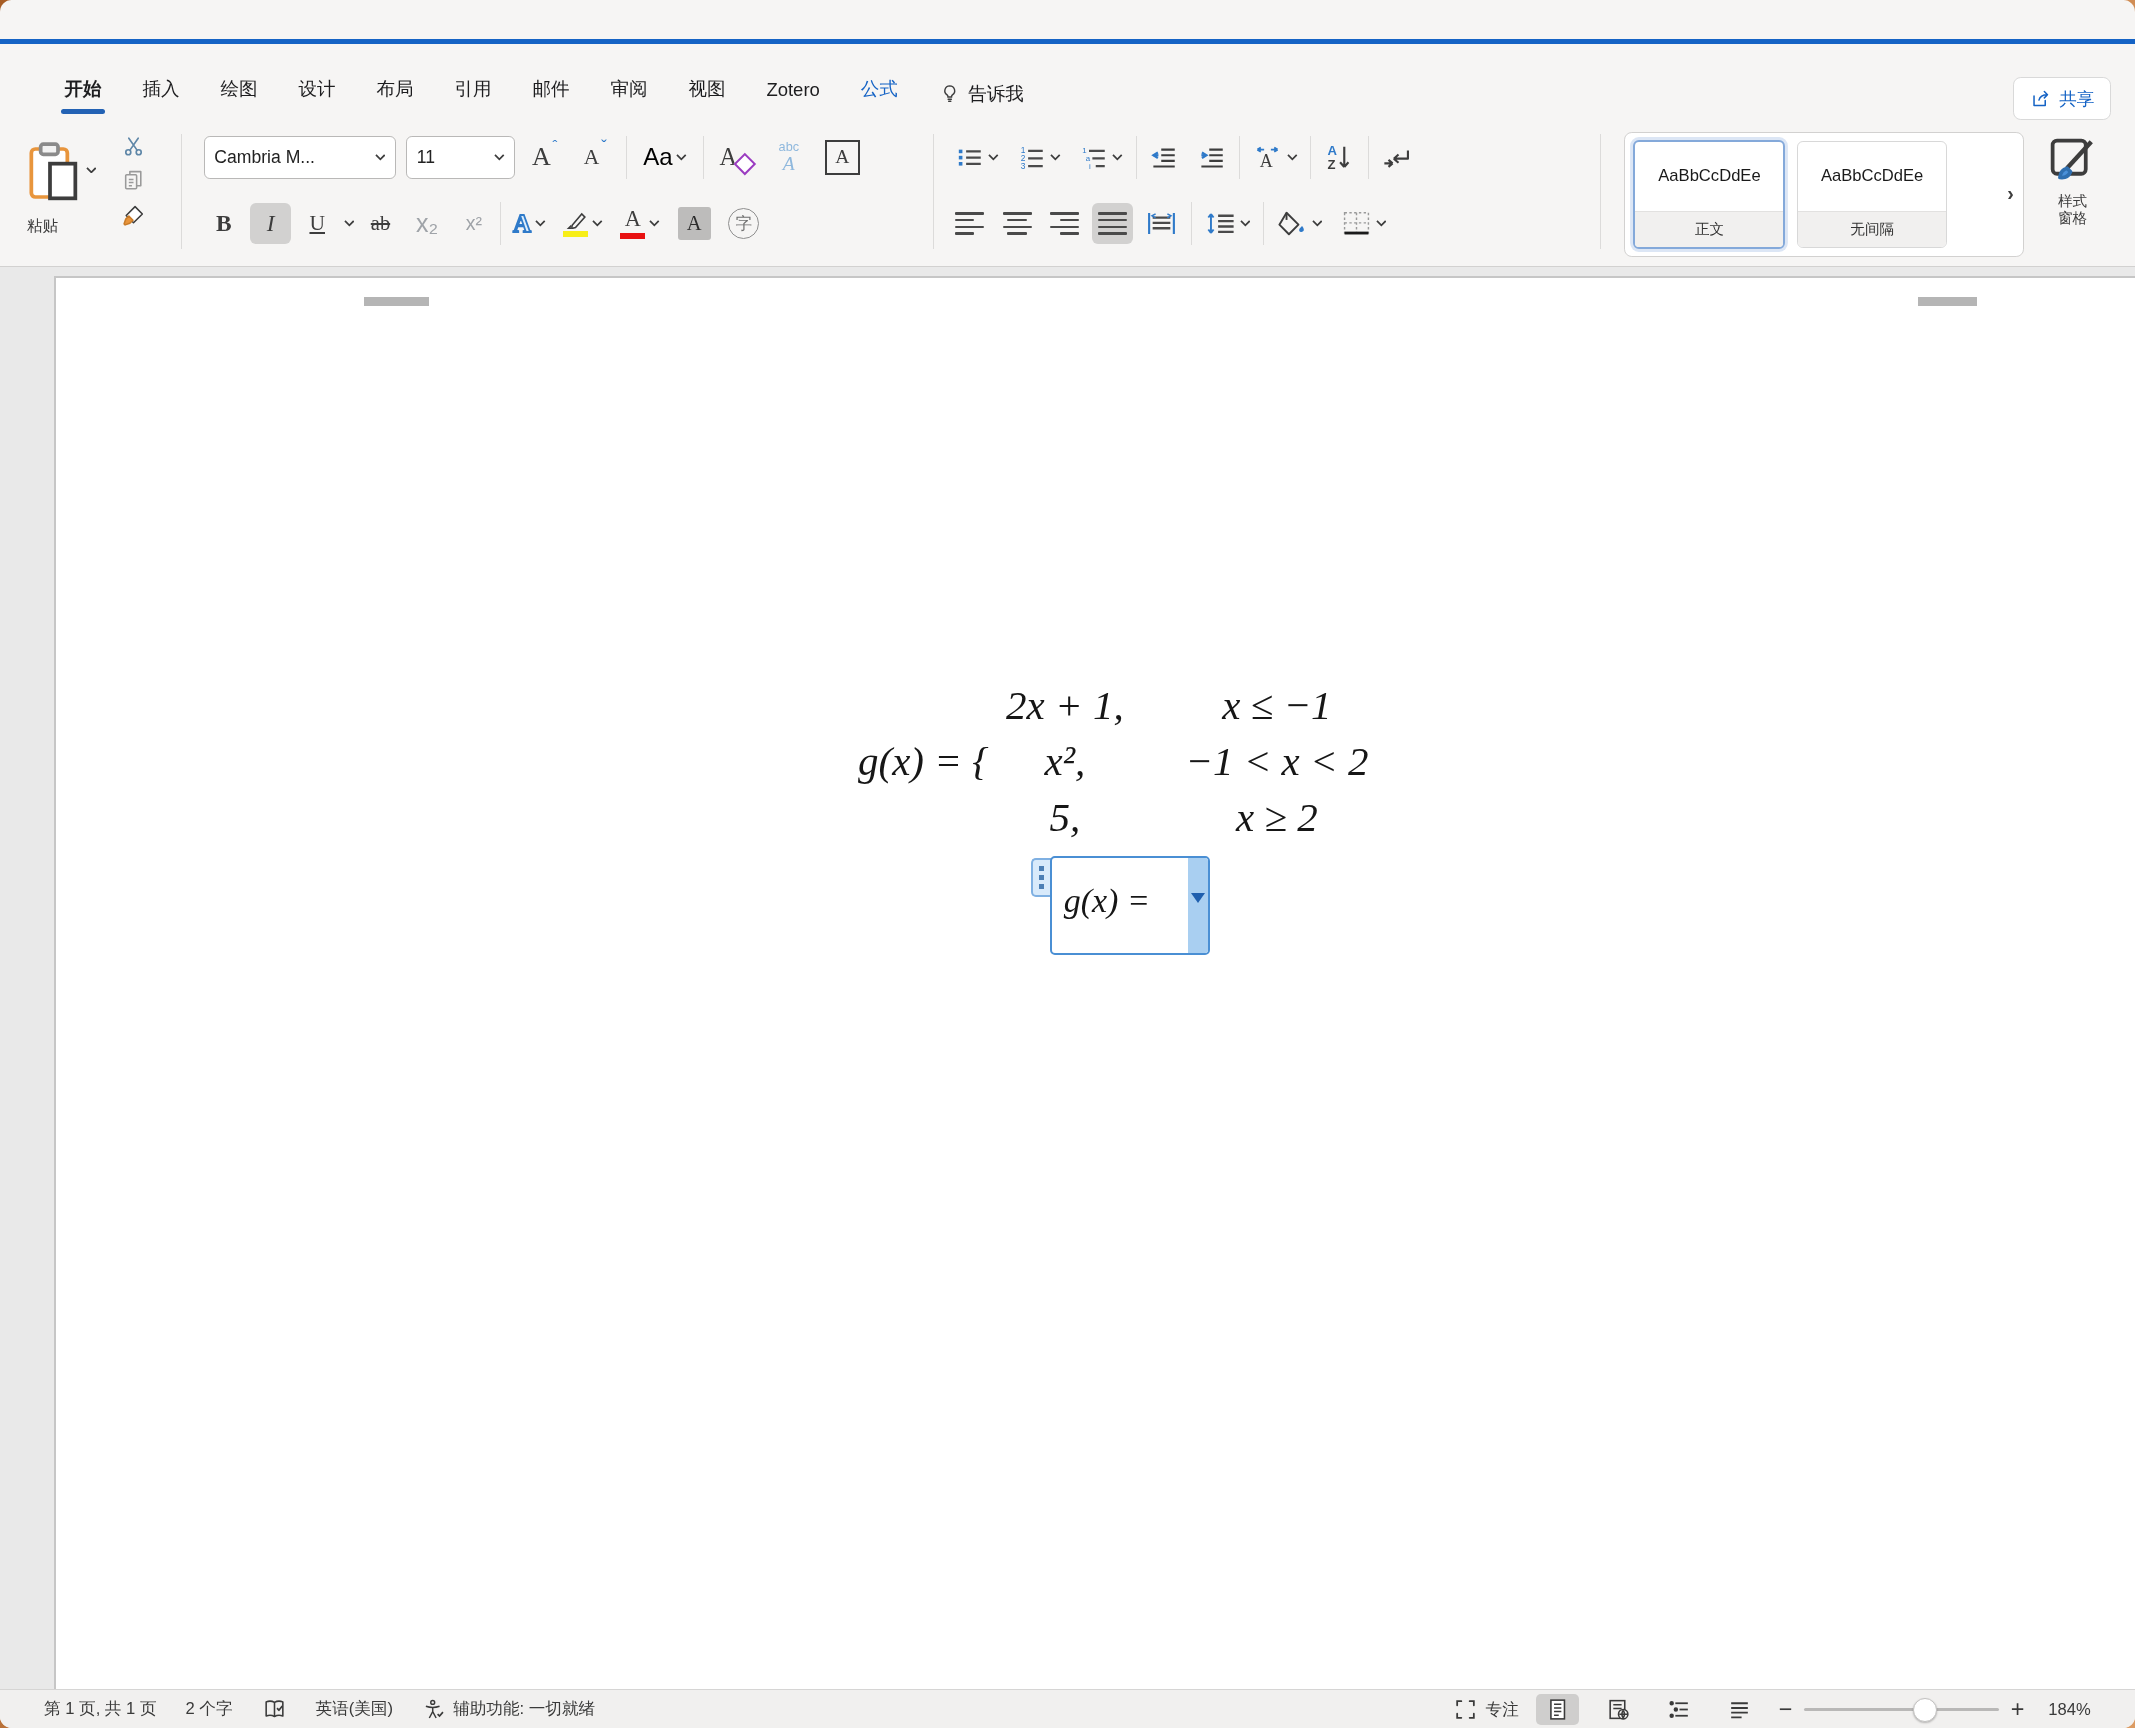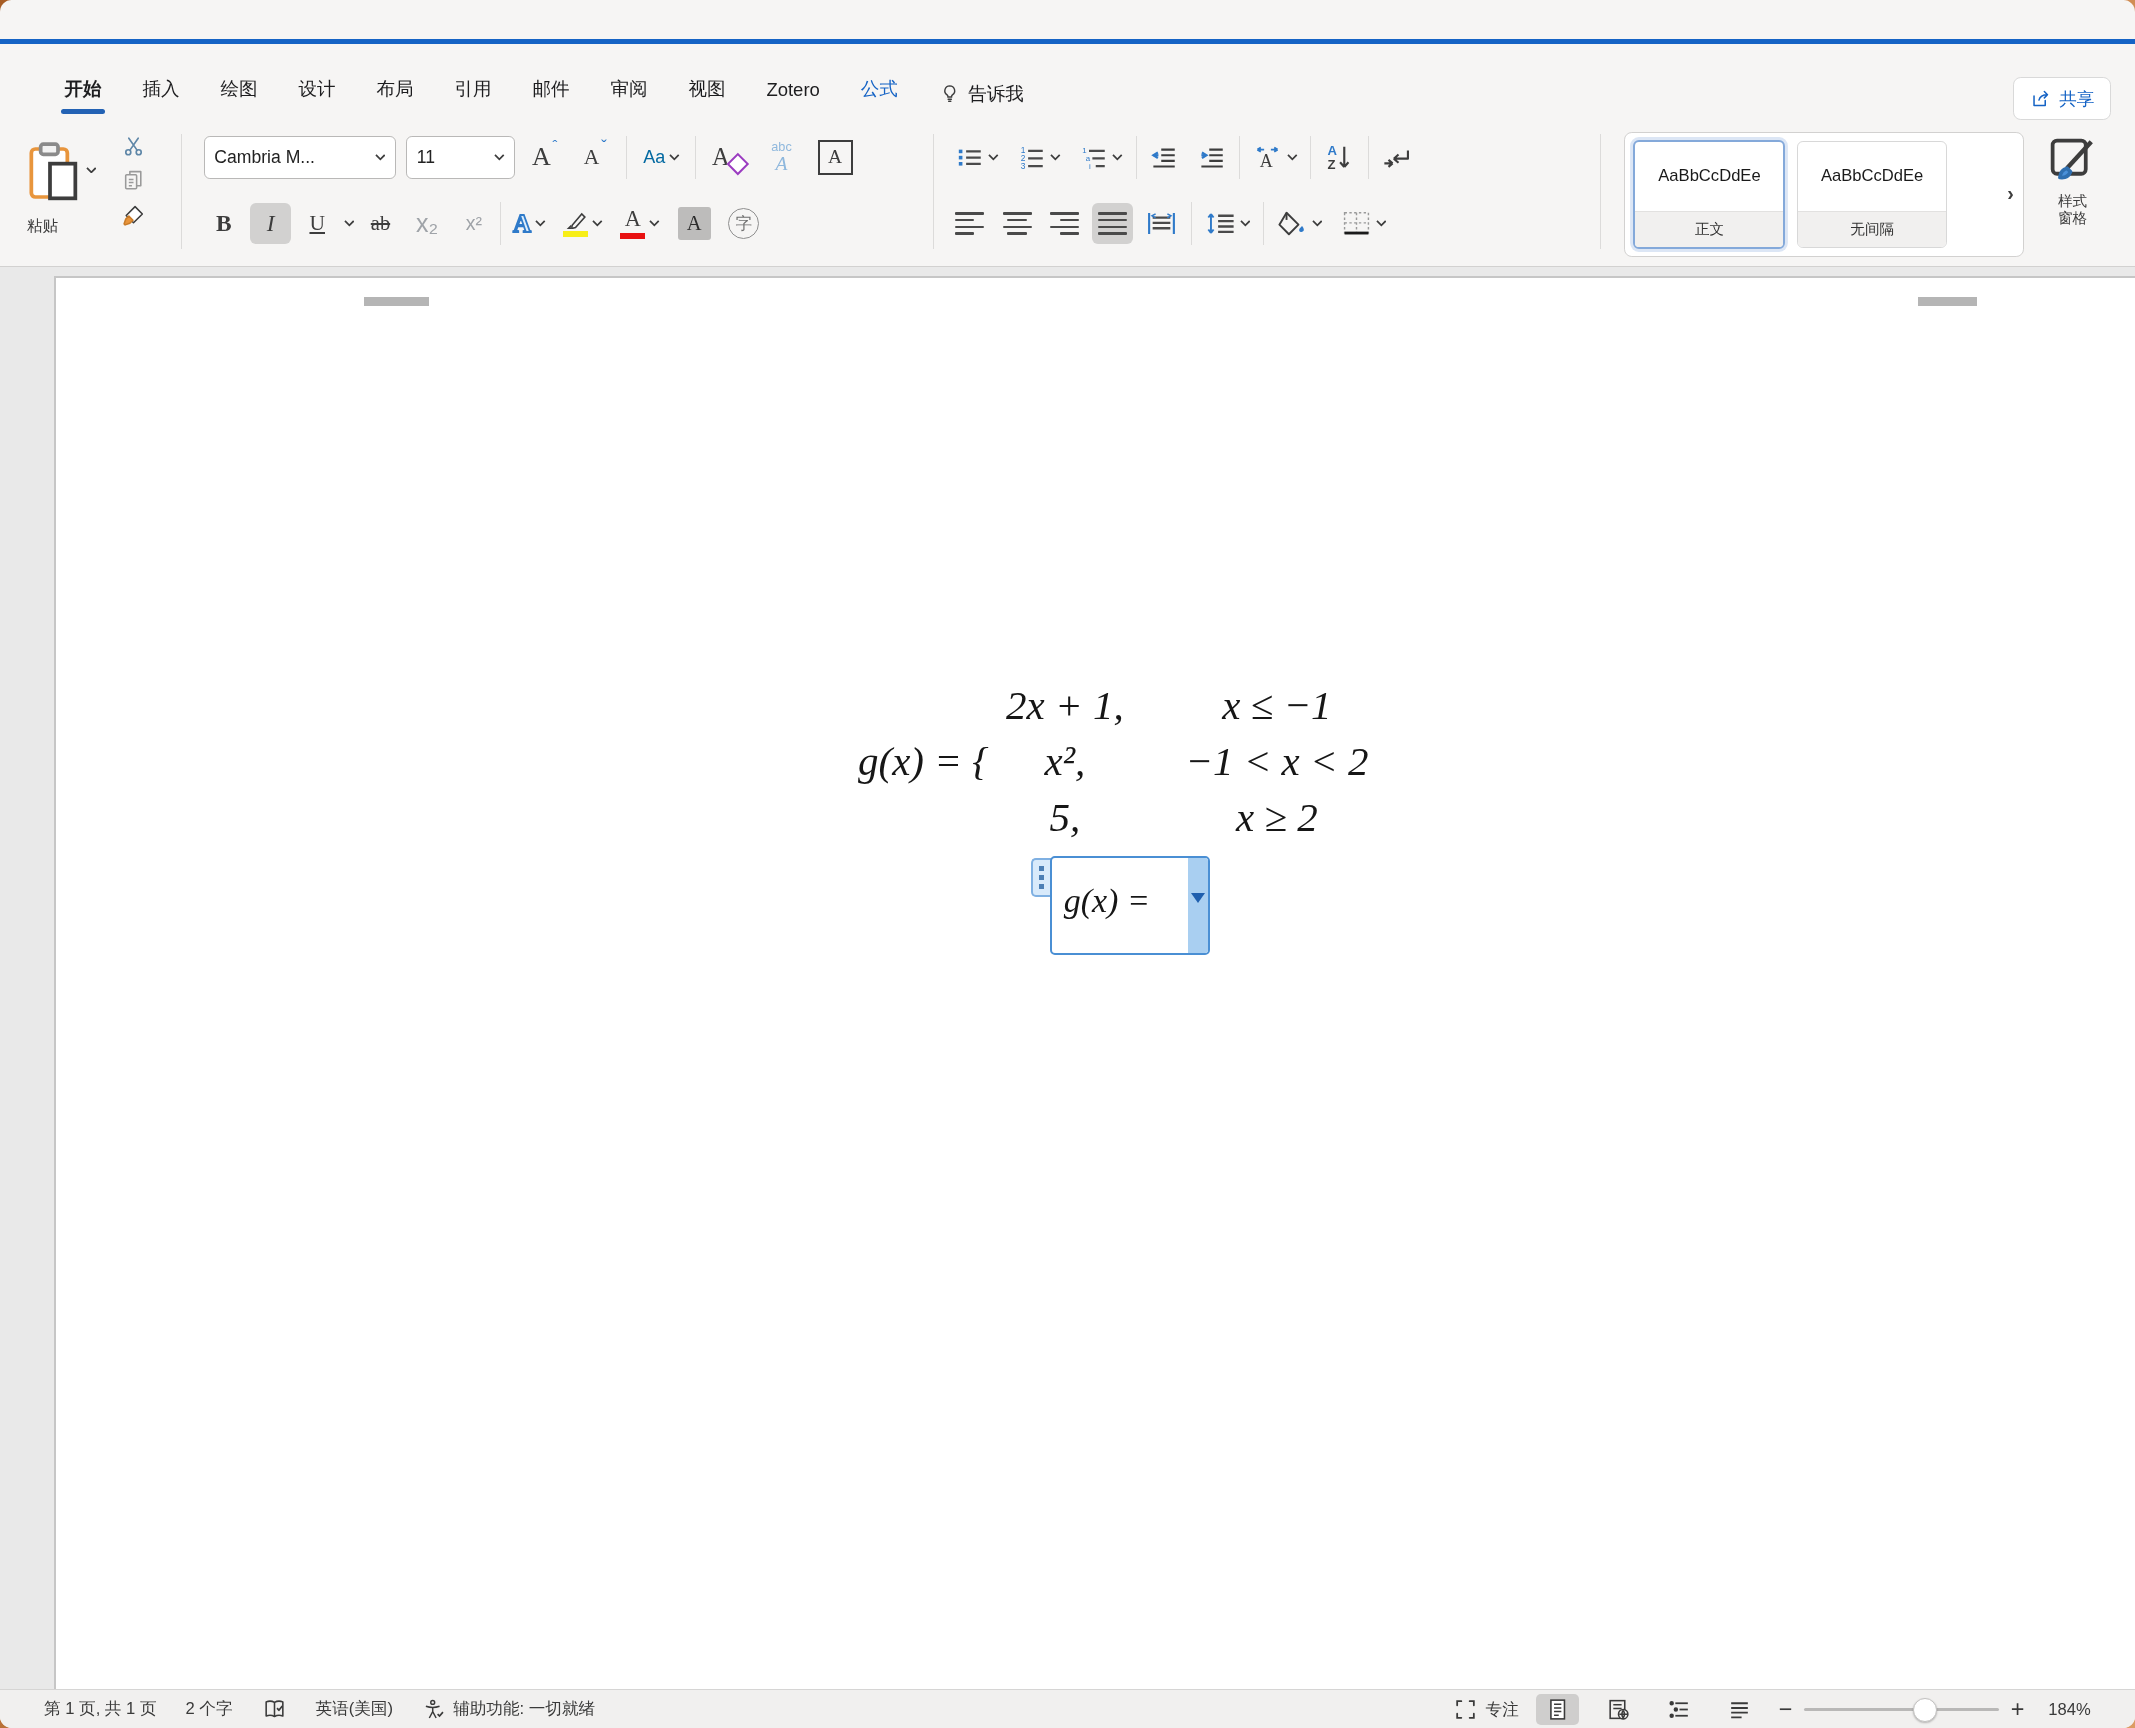--- a/index.html
+++ b/index.html
@@ -289,21 +289,21 @@
         <span class="rbtn">
             <span class="tbtn gs" style="font-size:26px">A</span>
             <sup style="color:#2f7ac9;font-size:14.6px;position:relative;top:-11.7px;left:-2px">ˆ</sup>
           </span>
         <span class="rbtn">
             <span class="tbtn gs" style="font-size:21.5px">A</span>
             <sup style="color:#2f7ac9;font-size:16.6px;position:relative;top:-9.8px;left:-2px">ˇ</sup>
           </span>
         <div class="rdivider" style="height:43px;margin-top:0"></div>
         <span class="rbtn">
-            <span style="font-size:18px;color:#0369a1">Aa</span>
+            <span style="font-size:24px;color:#000000">Aa</span>
             <svg class="chev" viewBox="0 0 11 7">
               <path d="M1 1 L5.5 5.5 L10 1"></path>
             </svg>
           </span>
         <div class="rdivider" style="height:43px;margin-top:0"></div>
         <span class="rbtn">
             <span class="tbtn" style="font-size:24.4px">A</span>
             <span style="width:11.7px;height:11.7px;background:#fff;border:2.4px solid #9b3cc0;transform:rotate(45deg);margin-left:-3.9px;margin-top:13.7px"></span>
           </span>
         <span class="rbtn">

